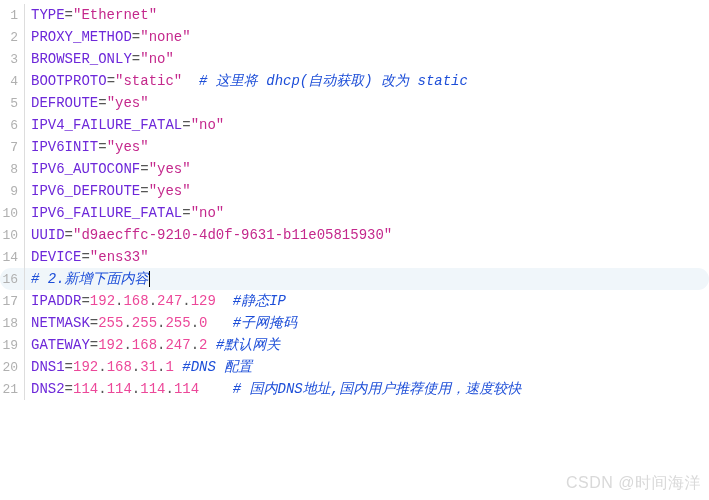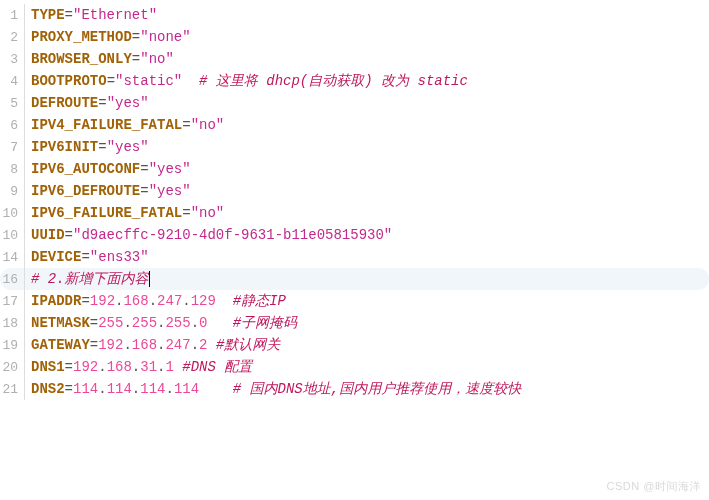--- a/index.html
+++ b/index.html
@@ -34,38 +34,38 @@
     flex-shrink: 0;
   }
   .divider {
     width: 1px;
     background: #ddd;
     align-self: stretch;
     margin-right: 6px;
     flex-shrink: 0;
   }
   .code { flex: 1; }
-  .key { color: #a16207; font-weight: bold; }
+  .key { color: #6d28d9; }
   .eq  { color: #555; }
   .str { color: #c4288c; }
   .num { color: #ec4899; }
   .dot { color: #555; }
-  .cmt { color: #be185d; font-style: italic; }
+  .cmt { color: #1d4ed8; font-style: italic; }
   .cursor {
     display: inline-block;
     width: 1px; height: 16px;
     background: #000;
     vertical-align: text-bottom;
   }
   .watermark {
     position: absolute;
     right: 8px;
     bottom: 6px;
     font-family: sans-serif;
-    font-size: 11px;
+    font-size: 16px;
     color: #d9d9d9;
     letter-spacing: 0.5px;
   }
 </style>
 </head>
 <body>
 
 <div class="editor">
     <div class="line"><span class="gutter">1</span><span class="divider"></span><span class="code"><span class="key">TYPE</span><span class="eq">=</span><span class="str">"Ethernet"</span></span></div>
     <div class="line"><span class="gutter">2</span><span class="divider"></span><span class="code"><span class="key">PROXY_METHOD</span><span class="eq">=</span><span class="str">"none"</span></span></div>

